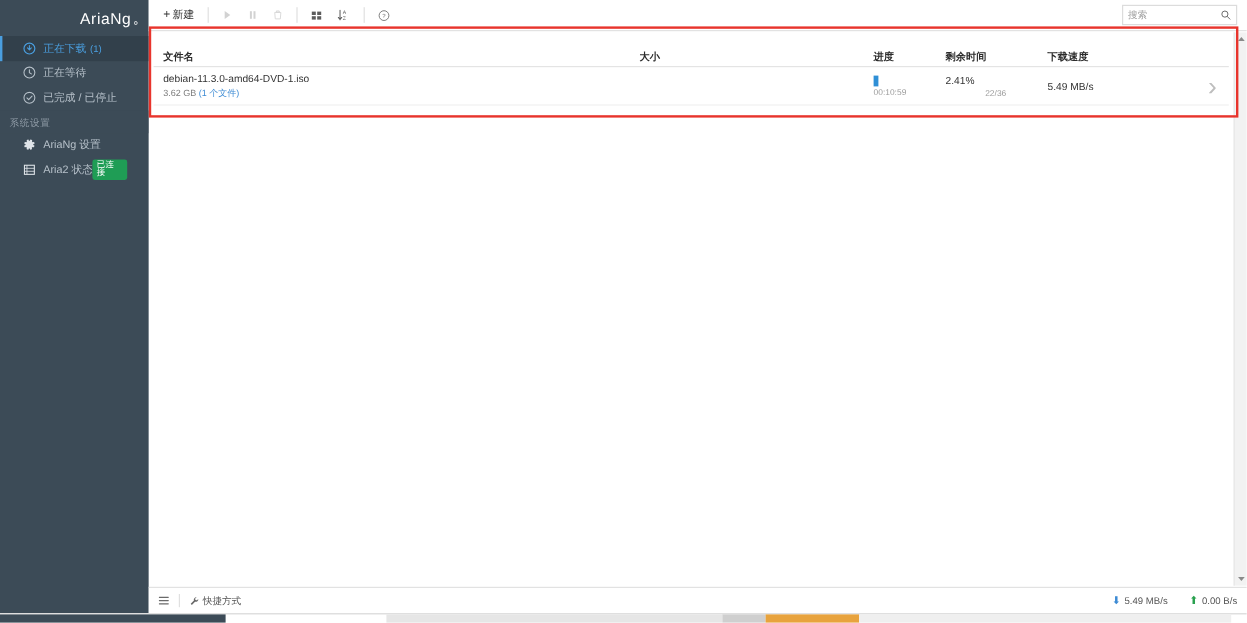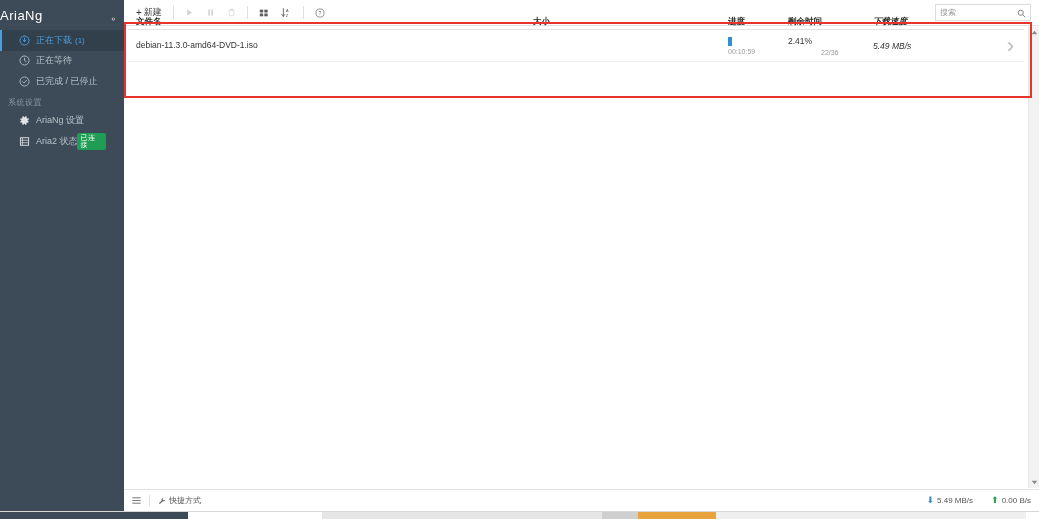--- a/index.html
+++ b/index.html
@@ -18,21 +18,21 @@
   
   #sidebar {
     position: absolute;
     left: 0; top: 0;
     width: 124px; height: 511px;
     background: #3c4b57;
     color: #c8d0d8;
   }
   .brand {
     height: 30px;
-    display: flex; align-items: center; justify-content: space-between;
+    display: flex; align-items: center; justify-content: flex-end;
     color: #ffffff;
     font-size: 13px;
     letter-spacing: .5px;
   }
   .brand .dot { color: #ffffff; margin-left: 1px; }
   .nav-header {
     font-size: 8px;
     color: #8e9aa5;
     padding: 5px 8px 3px 8px;
     background: #3c4b57;
@@ -144,21 +144,21 @@
     left: 0px; top: 22px;
     width: 908px; height: 76px;
     border: 2px solid #e8342c;
     pointer-events: none;
     z-index: 20;
   }
 
   
   #table {
     position: absolute;
-    left: 4px; top: 15px;
+    left: 4px; top: 41px;
     width: 896px;
   }
   .thead {
     display: flex;
     height: 15px;
     align-items: center;
     border-bottom: 1px solid #e4e4e4;
     font-size: 8.5px;
     color: #2b2b2b;
     font-weight: bold;
@@ -169,21 +169,21 @@
     align-items: center;
     font-size: 8.5px;
     color: #333;
     border-bottom: 1px solid #f0f0f0;
     position: relative;
   }
   .col-name { width: 405px; padding-left: 8px; }
   .col-size { width: 195px; }
   .col-prog { width: 60px; }
   .col-eta  { width: 85px; }
-  .col-speed{ width: 95px; font-style: italic; }
+  .col-speed{ width: 95px; }
   .col-arrow{ flex: 1; display: flex; justify-content: flex-end; padding-right: 10px; }
 
   .file-name { font-size: 8.5px; color: #333; line-height: 13px; }
   .file-sub { font-size: 7.5px; color: #7c7c7c; line-height: 12px; }
   .file-sub .link { color: #3d8bd4; }
 
   .prog-cell { display: flex; flex-direction: column; justify-content: center; }
   .prog-bar-outer {
     width: 40px; height: 9px;
     background: transparent;
@@ -415,20 +415,24 @@
         <div class="col-size">大小</div>
         <div class="col-prog">进度</div>
         <div class="col-eta">剩余时间</div>
         <div class="col-speed">下载速度</div>
         <div class="col-arrow"></div>
       </div>
 
       <div class="tbody-row">
         <div class="col-name">
           <div class="file-name">debian-11.3.0-amd64-DVD-1.iso</div>
+          <div class="file-sub">
+            <span>3.62 GB</span>
+            <span class="link">(1 个文件)</span>
+          </div>
         </div>
         <div class="col-size"></div>
         <div class="col-prog prog-cell">
           <div class="prog-bar-outer">
             <div class="prog-bar-inner" id="prog-fill" style="width: 10%;"></div>
           </div>
           <div class="prog-time">00:10:59</div>
         </div>
         <div class="col-eta eta-cell">
           <div class="eta-main">2.41%</div>

